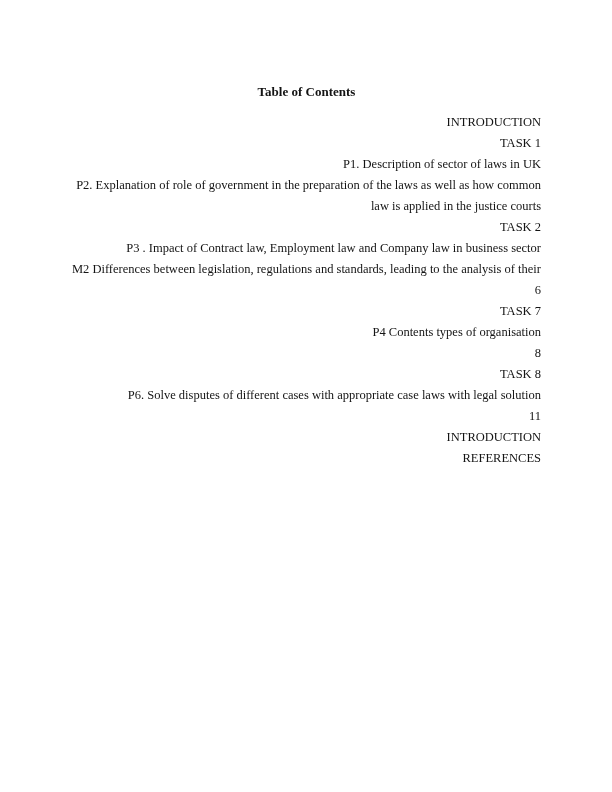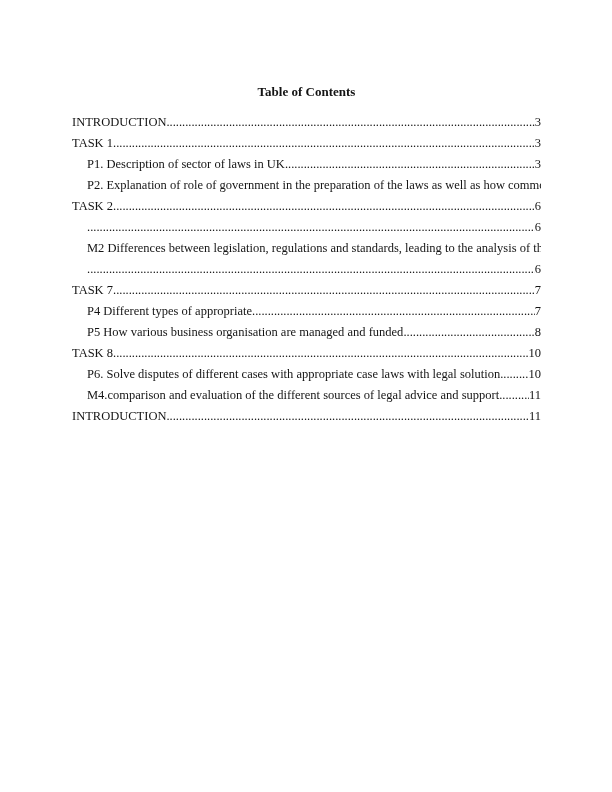--- a/index.html
+++ b/index.html
@@ -26,20 +26,21 @@
   }
   .toc {
     font-size: 12.5px;
   }
   .toc-line {
     display: flex;
     align-items: flex-end;
     line-height: 21px;
     height: 21px;
     overflow: hidden;
+    flex-direction: column;
   }
   .toc-line.indent {
     padding-left: 15px;
   }
   .toc-text {
     white-space: nowrap;
     flex: 0 0 auto;
   }
   .toc-text.fill {
     flex: 1 1 auto;
@@ -76,65 +77,74 @@
         <span class="toc-page">3</span>
       </div>
       <div class="toc-line indent">
         <span class="toc-text">P1. Description of sector of laws in UK</span>
         <span class="toc-dots"></span>
         <span class="toc-page">3</span>
       </div>
       <div class="toc-line indent">
         <span class="toc-text fill">P2. Explanation of role of government in the preparation of the laws as well as how common</span>
       </div>
+      <div class="toc-line indent">
+        <span class="toc-text">law is applied in the justice courts</span>
+        <span class="toc-dots"></span>
+        <span class="toc-page">4</span>
+      </div>
       <div class="toc-line">
         <span class="toc-text">TASK 2</span>
         <span class="toc-dots"></span>
         <span class="toc-page">6</span>
       </div>
       <div class="toc-line indent">
+        <span class="toc-text">P3 . Impact of Contract law, Employment law and Company law in business sector</span>
         <span class="toc-dots"></span>
         <span class="toc-page">6</span>
       </div>
       <div class="toc-line indent">
         <span class="toc-text fill">M2  Differences between legislation, regulations and standards, leading to the analysis of their</span>
       </div>
       <div class="toc-line indent">
         <span class="toc-dots"></span>
         <span class="toc-page">6</span>
       </div>
       <div class="toc-line">
         <span class="toc-text">TASK 7</span>
         <span class="toc-dots"></span>
         <span class="toc-page">7</span>
       </div>
       <div class="toc-line indent">
-        <span class="toc-text">P4 Different types of appropriate </span>
+        <span class="toc-text">P4 Contents types of organisation </span>
         <span class="toc-dots"></span>
         <span class="toc-page">7</span>
       </div>
       <div class="toc-line indent">
-        <span class="toc-text">P5 How various business organisation are managed and funded </span>
         <span class="toc-dots"></span>
         <span class="toc-page">8</span>
       </div>
       <div class="toc-line">
         <span class="toc-text">TASK 8</span>
         <span class="toc-dots"></span>
         <span class="toc-page">10</span>
       </div>
       <div class="toc-line indent">
         <span class="toc-text">P6. Solve disputes of different cases with appropriate case laws with legal solution</span>
         <span class="toc-dots"></span>
         <span class="toc-page">10</span>
       </div>
       <div class="toc-line indent">
-        <span class="toc-text">M4.comparison and evaluation of the different sources of legal advice and support</span>
         <span class="toc-dots"></span>
         <span class="toc-page">11</span>
       </div>
       <div class="toc-line">
         <span class="toc-text">INTRODUCTION </span>
         <span class="toc-dots"></span>
         <span class="toc-page">11</span>
       </div>
+      <div class="toc-line">
+        <span class="toc-text">REFERENCES</span>
+        <span class="toc-dots"></span>
+        <span class="toc-page">13</span>
+      </div>
     </div>
 </div>
 
 </body></html>

